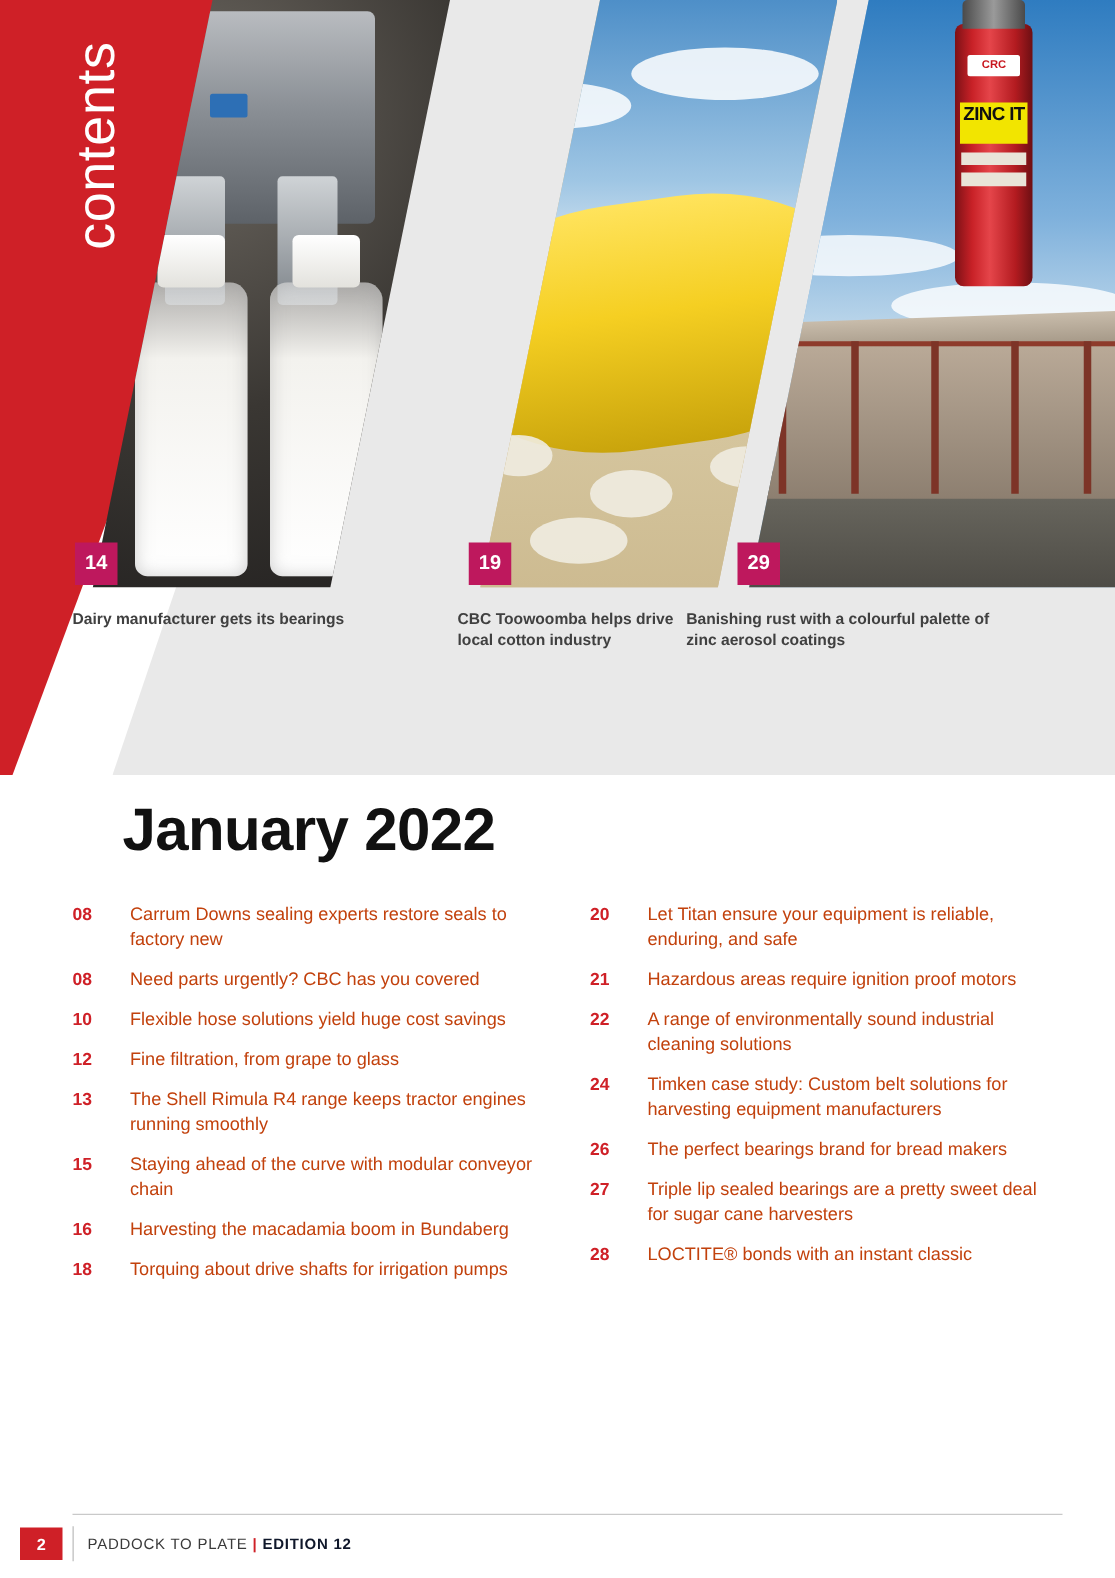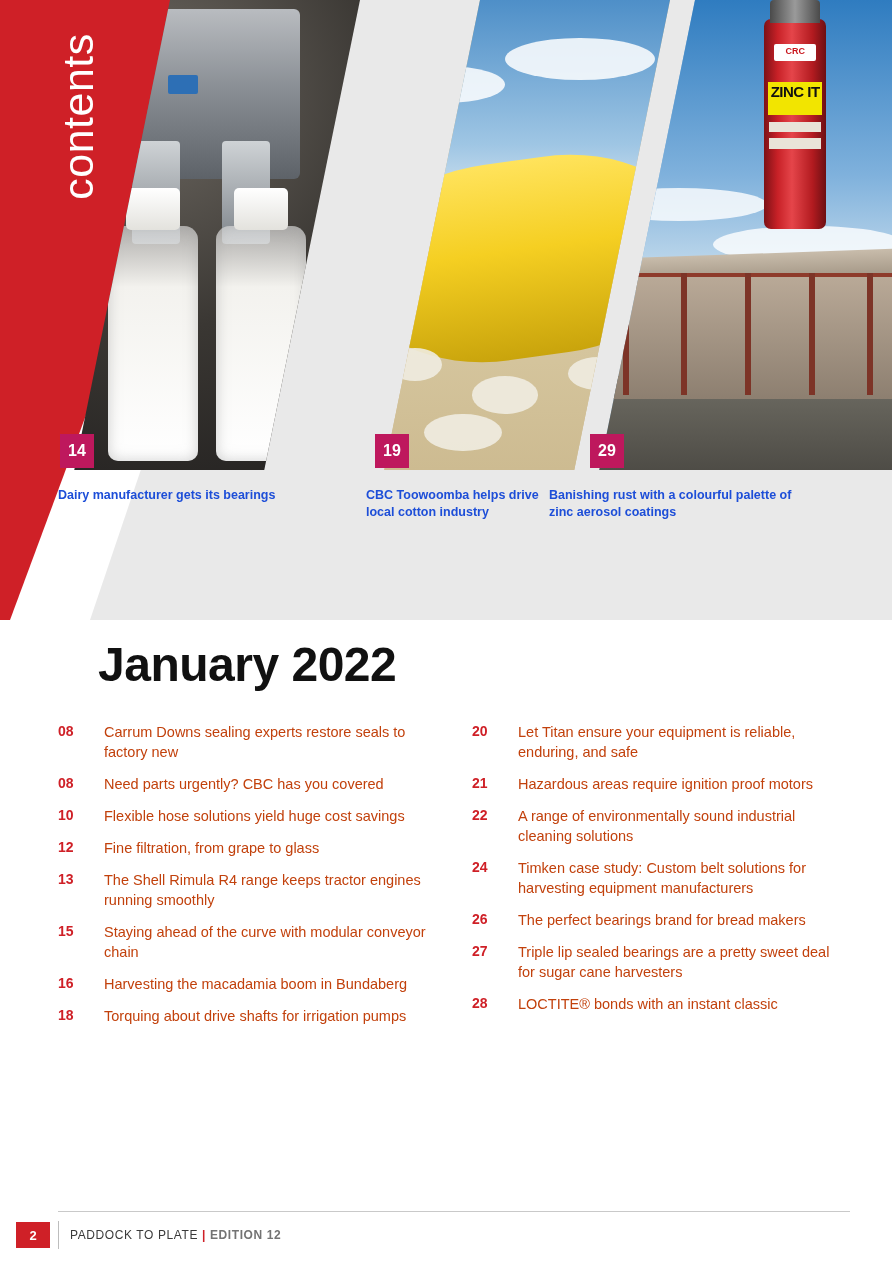--- a/index.html
+++ b/index.html
@@ -256,21 +256,21 @@
     justify-content: center;
   }
   .chip.c1 { left: 60px; top: 434px; }
   .chip.c2 { left: 375px; top: 434px; }
   .chip.c3 { left: 590px; top: 434px; }
 
   .caption {
     position: absolute;
     font-size: 12.5px;
     font-weight: bold;
-    color: #1d4ed8;
+    color: #404040;
     line-height: 1.35;
   }
   .cap1 { left: 58px; top: 487px; width: 255px; }
   .cap2 { left: 366px; top: 487px; width: 185px; }
   .cap3 { left: 549px; top: 487px; width: 255px; }
 
   
   .issue-title {
     position: absolute;
     left: 58px;
@@ -346,21 +346,21 @@
   .footer-text {
     position: absolute;
     left: 70px;
     top: 1228px;
     font-size: 12px;
     letter-spacing: 0.6px;
     color: #3a3a3a;
   }
   .footer-text .ed {
     font-weight: bold;
-    color: #737373;
+    color: #0f172a;
   }
   .footer-text .bar { color: #cf2027; font-weight: bold; }
 </style>
 </head>
 <body>
 
 <div class="hero">
 
   <div class="grey-slab"></div>
   <div class="red-wedge"></div>

